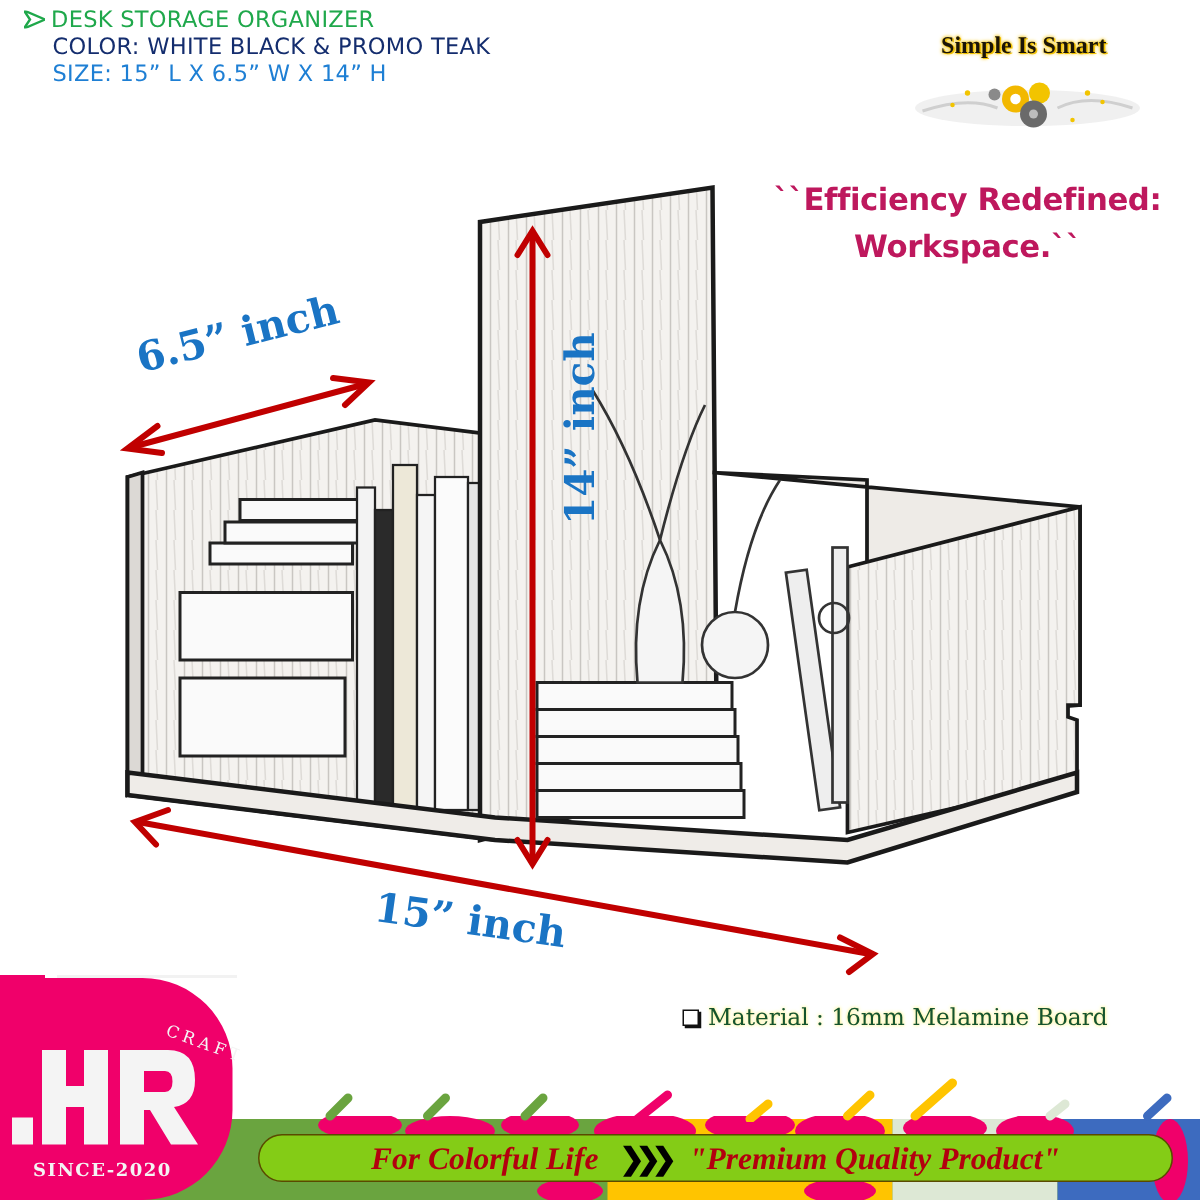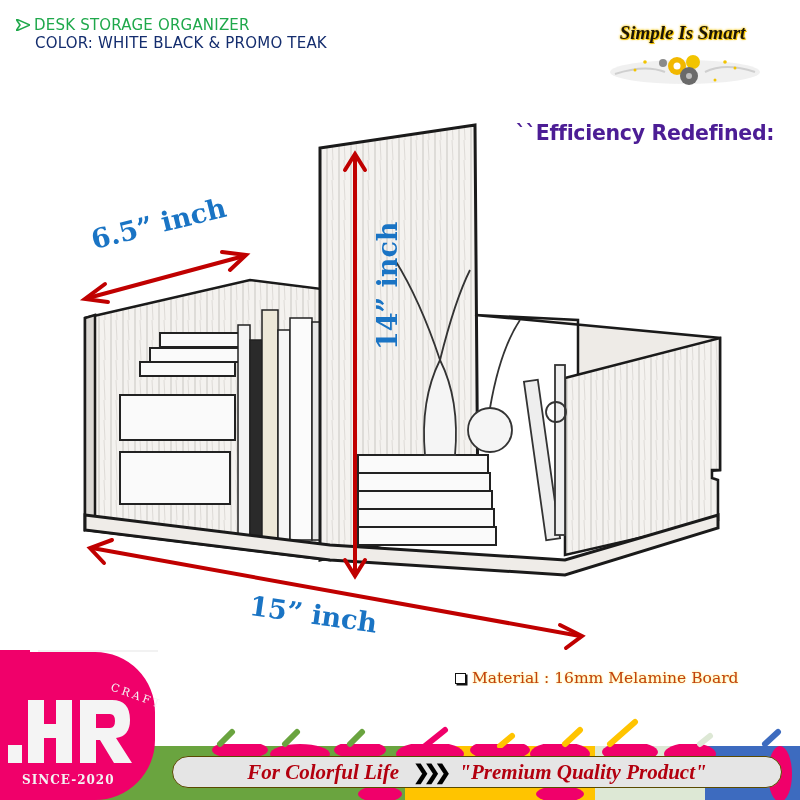--- a/index.html
+++ b/index.html
@@ -1,62 +1,63 @@
 <!DOCTYPE html>
 <html><head>
 <meta charset="utf-8">
 <style>
   html, body { margin:0; padding:0; }
   body { width:800px; height:800px; background:#ffffff; position:relative; overflow:hidden; font-family:"Liberation Sans", sans-serif; }
   .abs { position:absolute; }
 
   
-  .spec { position:absolute; left:16px; top:16px; font-family:"DejaVu Sans", sans-serif; font-size:15px; line-height:18px; letter-spacing:0.2px; }
+  .spec { position:absolute; left:16px; top:4px; font-family:"DejaVu Sans", sans-serif; font-size:15px; line-height:18px; letter-spacing:0.2px; }
   .spec .l1 { color:#1fa84b; display:flex; align-items:center; gap:4px; }
   .spec .l2 { color:#142d6e; padding-left:19px; }
   .spec .l3 { color:#1e7fd4; padding-left:19px; }
   .spec .arrow { width:14px; height:12px; }
 
   
   .slogan { left:590px; top:22px; width:185px; height:80px; }
-  .slogan .txt { position:absolute; left:0; top:0; width:185px; text-align:center; font-family:"Liberation Serif", serif; font-style:italic; font-weight:bold; font-size:19px; color:#1a1408; text-shadow:0 0 2px #f2c200, 0 0 3px #f2c200, 1px 1px 0 #f2c200; }
+  .slogan .txt { position:absolute; left:0; top:0; width:185px; text-align:center; font-family:"Liberation Serif", serif; font-weight:bold; font-size:16px; color:#1a1408; text-shadow:0 0 2px #f2c200, 0 0 3px #f2c200, 1px 1px 0 #f2c200; }
   .slogan .deco { position:absolute; left:15px; top:28px; width:160px; height:40px; }
 
   
-  .quote { left:505px; top:118px; width:280px; text-align:center; font-family:"DejaVu Sans", sans-serif; font-weight:bold; font-size:20.5px; line-height:31px; color:#4c1d95; letter-spacing:-0.3px; }
+  .quote { left:505px; top:118px; width:280px; text-align:center; font-family:"DejaVu Sans", sans-serif; font-weight:bold; font-size:20.5px; line-height:31px; color:#be185d; letter-spacing:-0.3px; }
 
   .dim-label { font-family:"DejaVu Serif", serif; font-weight:bold; color:#1a74c4; font-size:27px; white-space:nowrap; }
   .dim-w { left:88px; top:225px; transform:rotate(-14deg); transform-origin:left top; }
   .dim-l { left:252px; top:590px; transform:rotate(8deg); transform-origin:left top; }
   .dim-h { left:372px; top:350px; transform:rotate(-90deg); transform-origin:left top; }
 
   
-  .features { left:455px; top:668px; font-family:"DejaVu Serif", serif; font-size:15.5px; line-height:21px; color:#c2410c; }
+  .features { left:455px; top:668px; font-family:"DejaVu Serif", serif; font-size:15.5px; line-height:21px; color:#14532d; }
   .features .row { display:flex; align-items:center; gap:4px; text-shadow:0 0 3px #fff59a, 0 0 2px #fff59a; }
   .features .box { width:9px; height:9px; border:1.5px solid #111; box-shadow:1.5px 1.5px 0 #111; background:#fff; display:inline-block; margin-right:2px; }
 
   
   .banner { left:0; top:744px; width:800px; height:56px; }
-  .pill { left:172px; top:756px; width:610px; height:32px; border-radius:16px; background:#e5e5e5; border:1px solid #5a4a00; box-sizing:border-box; display:flex; align-items:center; justify-content:center; gap:14px; font-family:"Liberation Serif", serif; font-style:italic; font-weight:bold; font-size:21px; color:#b3000f; }
+  .pill { left:172px; top:756px; width:610px; height:32px; border-radius:16px; background:#84cc16; border:1px solid #5a4a00; box-sizing:border-box; display:flex; align-items:center; justify-content:center; gap:14px; font-family:"Liberation Serif", serif; font-style:italic; font-weight:bold; font-size:21px; color:#b3000f; }
   .pill .chev { color:#000; font-style:normal; font-size:20px; letter-spacing:-6px; }
 
   
   .logo { left:0; top:640px; width:160px; height:160px; }
 </style>
 </head>
 <body>
 
 <div class="spec">
   <div class="l1">
     <svg class="arrow" viewBox="0 0 14 12">
         <path d="M0 0 L14 6 L0 12 L4 6 Z" fill="none" stroke="#1fa84b" stroke-width="1.6"></path>
       </svg>
     <span>DESK STORAGE ORGANIZER</span>
   </div>
   <div class="l2">COLOR: WHITE BLACK &amp; PROMO TEAK</div>
+  <div class="l3">SIZE: 15” L X 6.5” W X 14” H</div>
 </div>
 
 <div class="abs slogan">
   <div class="txt">Simple Is Smart</div>
   <svg class="deco" viewBox="0 0 160 40">
     <ellipse cx="80" cy="22" rx="75" ry="12" fill="#e6e6e6" opacity="0.6"></ellipse>
     <path d="M10 24 Q40 14 60 22" stroke="#cfcfcf" stroke-width="2" fill="none"></path>
     <path d="M150 22 Q120 12 100 22" stroke="#cfcfcf" stroke-width="2" fill="none"></path>
     <circle cx="72" cy="16" r="9" fill="#f2b800"></circle>
     <circle cx="72" cy="16" r="3.5" fill="#fff"></circle>
@@ -67,20 +68,21 @@
     <circle cx="40" cy="12" r="1.8" fill="#f2c400"></circle>
     <circle cx="30" cy="20" r="1.5" fill="#f2c400"></circle>
     <circle cx="120" cy="12" r="1.8" fill="#f2c400"></circle>
     <circle cx="130" cy="18" r="1.5" fill="#f2c400"></circle>
     <circle cx="110" cy="30" r="1.5" fill="#f2c400"></circle>
   </svg>
 </div>
 
 <div class="abs quote">
   <div>ˋˋEfficiency Redefined:</div>
+  <div>Workspace.ˋˋ</div>
 </div>
 
 <svg class="abs" style="left:0;top:0;" width="800" height="800">
   <defs>
     <pattern id="grain" width="12" height="20" patternUnits="userSpaceOnUse">
       <rect width="12" height="20" fill="#f4f2ef"></rect>
       <line x1="3" y1="0" x2="3" y2="20" stroke="#c9c6c2" stroke-width="1"></line>
       <line x1="8" y1="0" x2="9" y2="20" stroke="#dedbd7" stroke-width="1"></line>
     </pattern>
   </defs>

